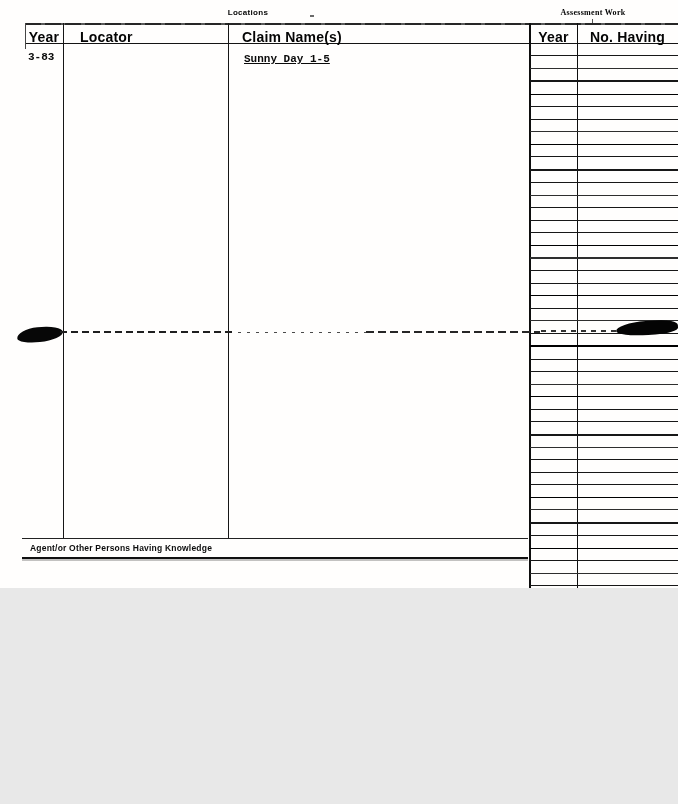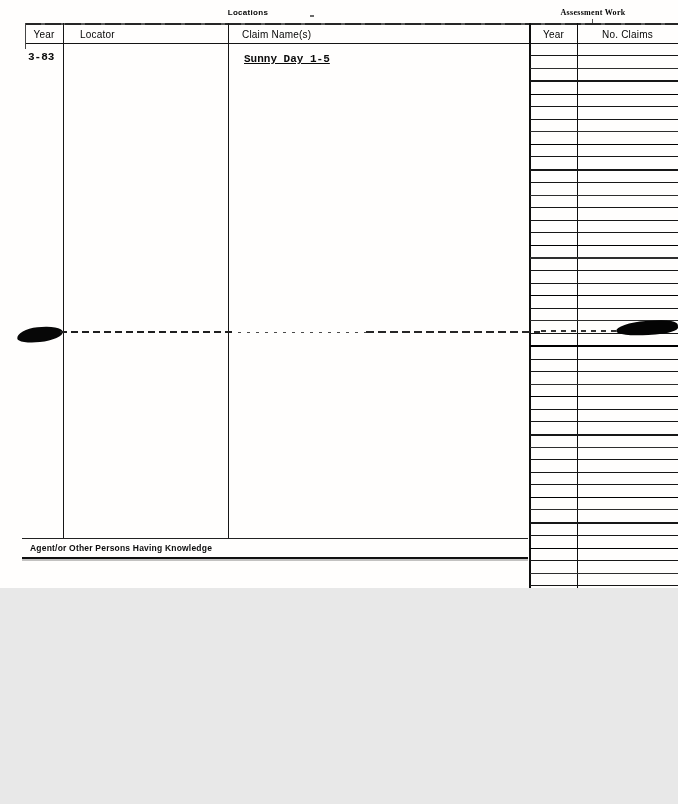--- a/index.html
+++ b/index.html
@@ -6,21 +6,21 @@
   #page{
     position:relative;width:678px;height:588px;margin:0 auto;
     background:#fffefd;overflow:hidden;
     font-family:"Liberation Sans",sans-serif;color:#0d0d0d;
   }
   .abs{position:absolute;}
   
   .sec-title{font-size:8px;font-weight:bold;letter-spacing:.3px;text-align:center;color:#050505;}
   #title-locations{left:198px;top:8px;width:100px;}
   #title-assessment{left:542px;top:8px;width:102px;font-family:Liberation Serif, serif;}
-  .col-head{font-size:10px;font-weight:normal;color:#050505;letter-spacing:.2px;}
+  .col-head{font-size:14px;font-weight:bold;color:#050505;letter-spacing:.2px;}
   #head-year-l{left:25px;top:29px;width:38px;text-align:center;}
   #head-locator{left:80px;top:29px;}
   #head-claim{left:242px;top:29px;}
   #head-year-r{left:530px;top:29px;width:47px;text-align:center;}
   #head-noclaims{left:577px;top:29px;width:101px;text-align:center;}
   #agent-label{left:30px;top:543px;font-size:8.5px;font-weight:bold;letter-spacing:.2px;}
   
   .typed{font-family:"Liberation Mono","DejaVu Sans Mono",monospace;font-weight:bold;
          font-size:11px;line-height:13px;color:#0a0a0a;letter-spacing:0;white-space:pre;}
   #rec-year{left:28px;top:51px;}
@@ -118,21 +118,21 @@
   <div class="abs" id="vl-left"></div>
   <div class="abs vl" id="vl-year-loc"></div>
   <div class="abs vl" id="vl-loc-claim"></div>
   <div class="abs vl" id="vl-aw-left"></div>
   <div class="abs vl" id="vl-aw-mid"></div>
 
   <div class="abs col-head" id="head-year-l">Year</div>
   <div class="abs col-head" id="head-locator">Locator</div>
   <div class="abs col-head" id="head-claim">Claim Name(s)</div>
   <div class="abs col-head" id="head-year-r">Year</div>
-  <div class="abs col-head" id="head-noclaims">No. Claims</div>
+  <div class="abs col-head" id="head-noclaims">No. Having</div>
 
   <div class="abs typed" id="rec-year">3-83</div>
   <div class="abs typed" id="rec-claims">Sunny Day 1-5</div>
 
   <div class="abs hl" id="agent-top-line"></div>
   <div class="abs" id="agent-label">Agent/or Other Persons Having Knowledge</div>
   <div class="abs hl" id="agent-bottom-line"></div>
 
   <div class="abs" id="aw-rows">
       <div class="awrow"></div>

